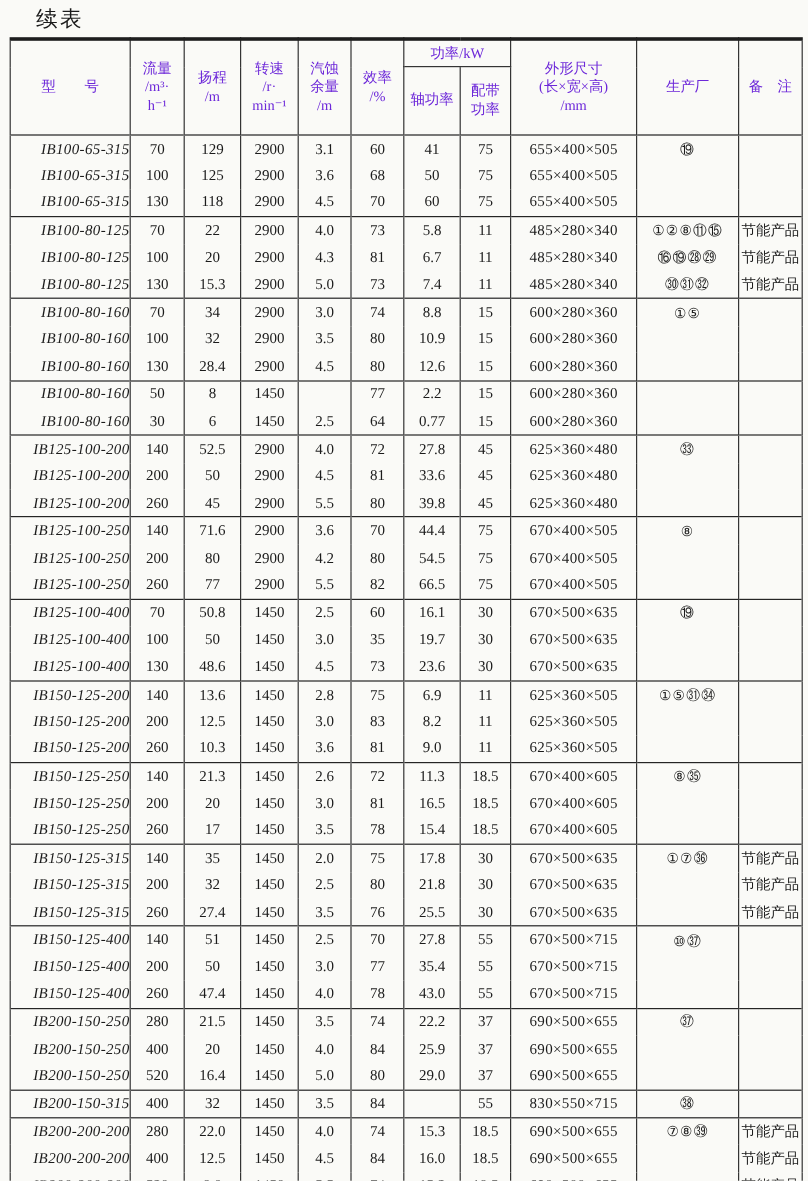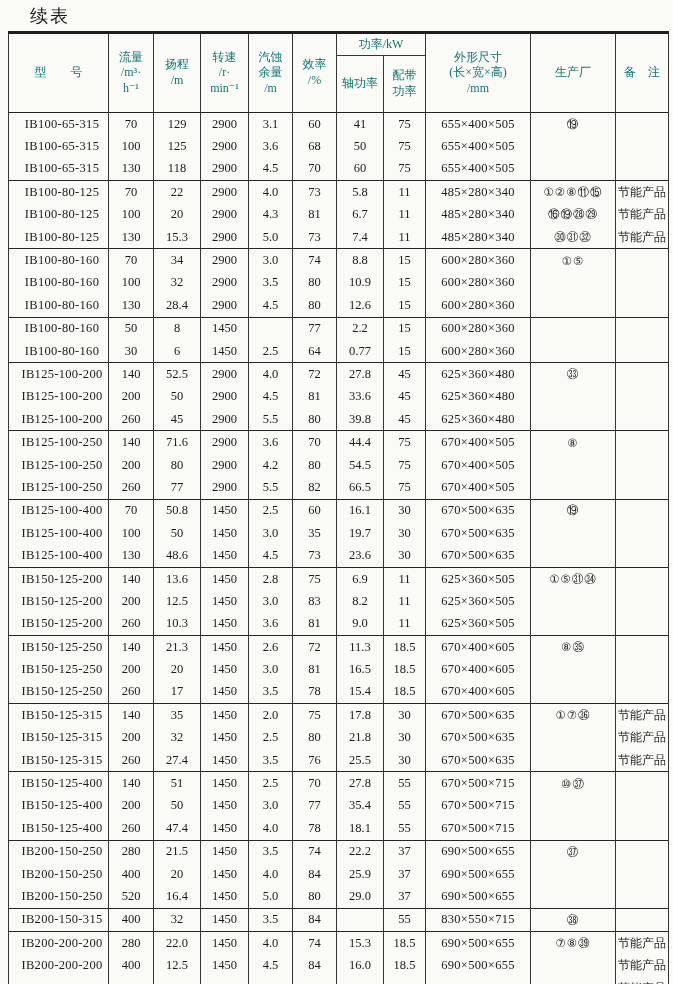--- a/index.html
+++ b/index.html
@@ -28,26 +28,26 @@
   th,td{
     border-left:1px solid #343434;
     border-right:1px solid #343434;
     padding:0;
     text-align:center;
     font-weight:normal;
     overflow:hidden;
     white-space:nowrap;
   }
   thead{border-bottom:1.8px solid #222;}
-  thead th{font-size:12px;line-height:1.3;color:#0f766e;}
+  thead th{font-size:12px;line-height:1.3;color:#6d28d9;}
   thead tr.h1 th.power{border-bottom:1px solid #343434;height:21px;}
   thead tr.h2 th{height:56px;}
   tbody{border-top:1.7px solid #252525;}
   tbody td{height:22.4px;font-size:12.5px;}
-  td.c-model{text-align:center;padding-left:7px;letter-spacing:0.3px;}
+  td.c-model{text-align:right;padding-left:7px;letter-spacing:0.3px;font-style:italic;}
   td.c-dims{letter-spacing:0.3px;}
   td.c-mfr{font-size:11.5px;letter-spacing:1px;}
   td.c-note{font-size:12px;margin-left:27px;}
   .hl{display:block;}
 </style>
 </head>
 <body>
 
 <div class="caption">续表</div>
 
@@ -532,21 +532,21 @@
         <td class="c-mfr"></td>
         <td class="c-note"></td>
       </tr>
       <tr>
         <td class="c-model">IB150-125-400</td>
         <td class="c-flow">260</td>
         <td class="c-head">47.4</td>
         <td class="c-speed">1450</td>
         <td class="c-npsh">4.0</td>
         <td class="c-eff">78</td>
-        <td class="c-shaft">18.1</td>
+        <td class="c-shaft">43.0</td>
         <td class="c-motor">55</td>
         <td class="c-dims">670×500×715</td>
         <td class="c-mfr"></td>
         <td class="c-note"></td>
       </tr>
     </tbody>
     <tbody>
       <tr>
         <td class="c-model">IB200-150-250</td>
         <td class="c-flow">280</td>

